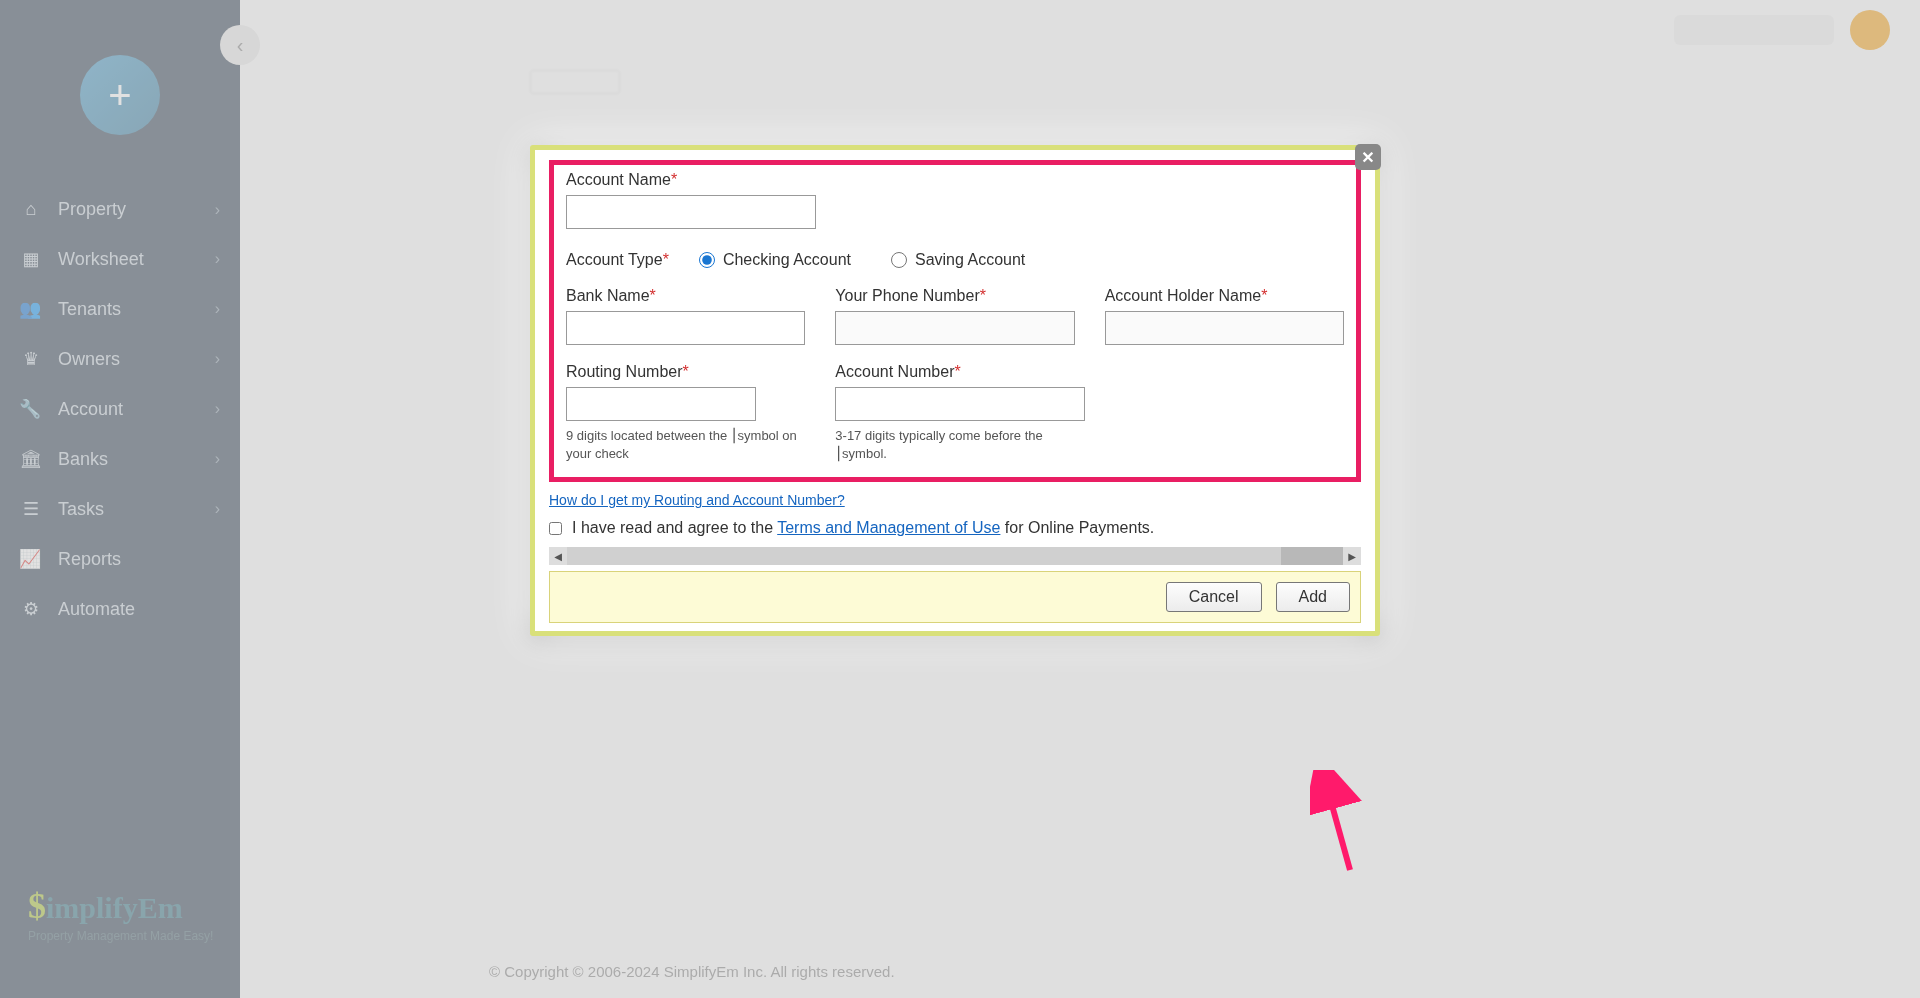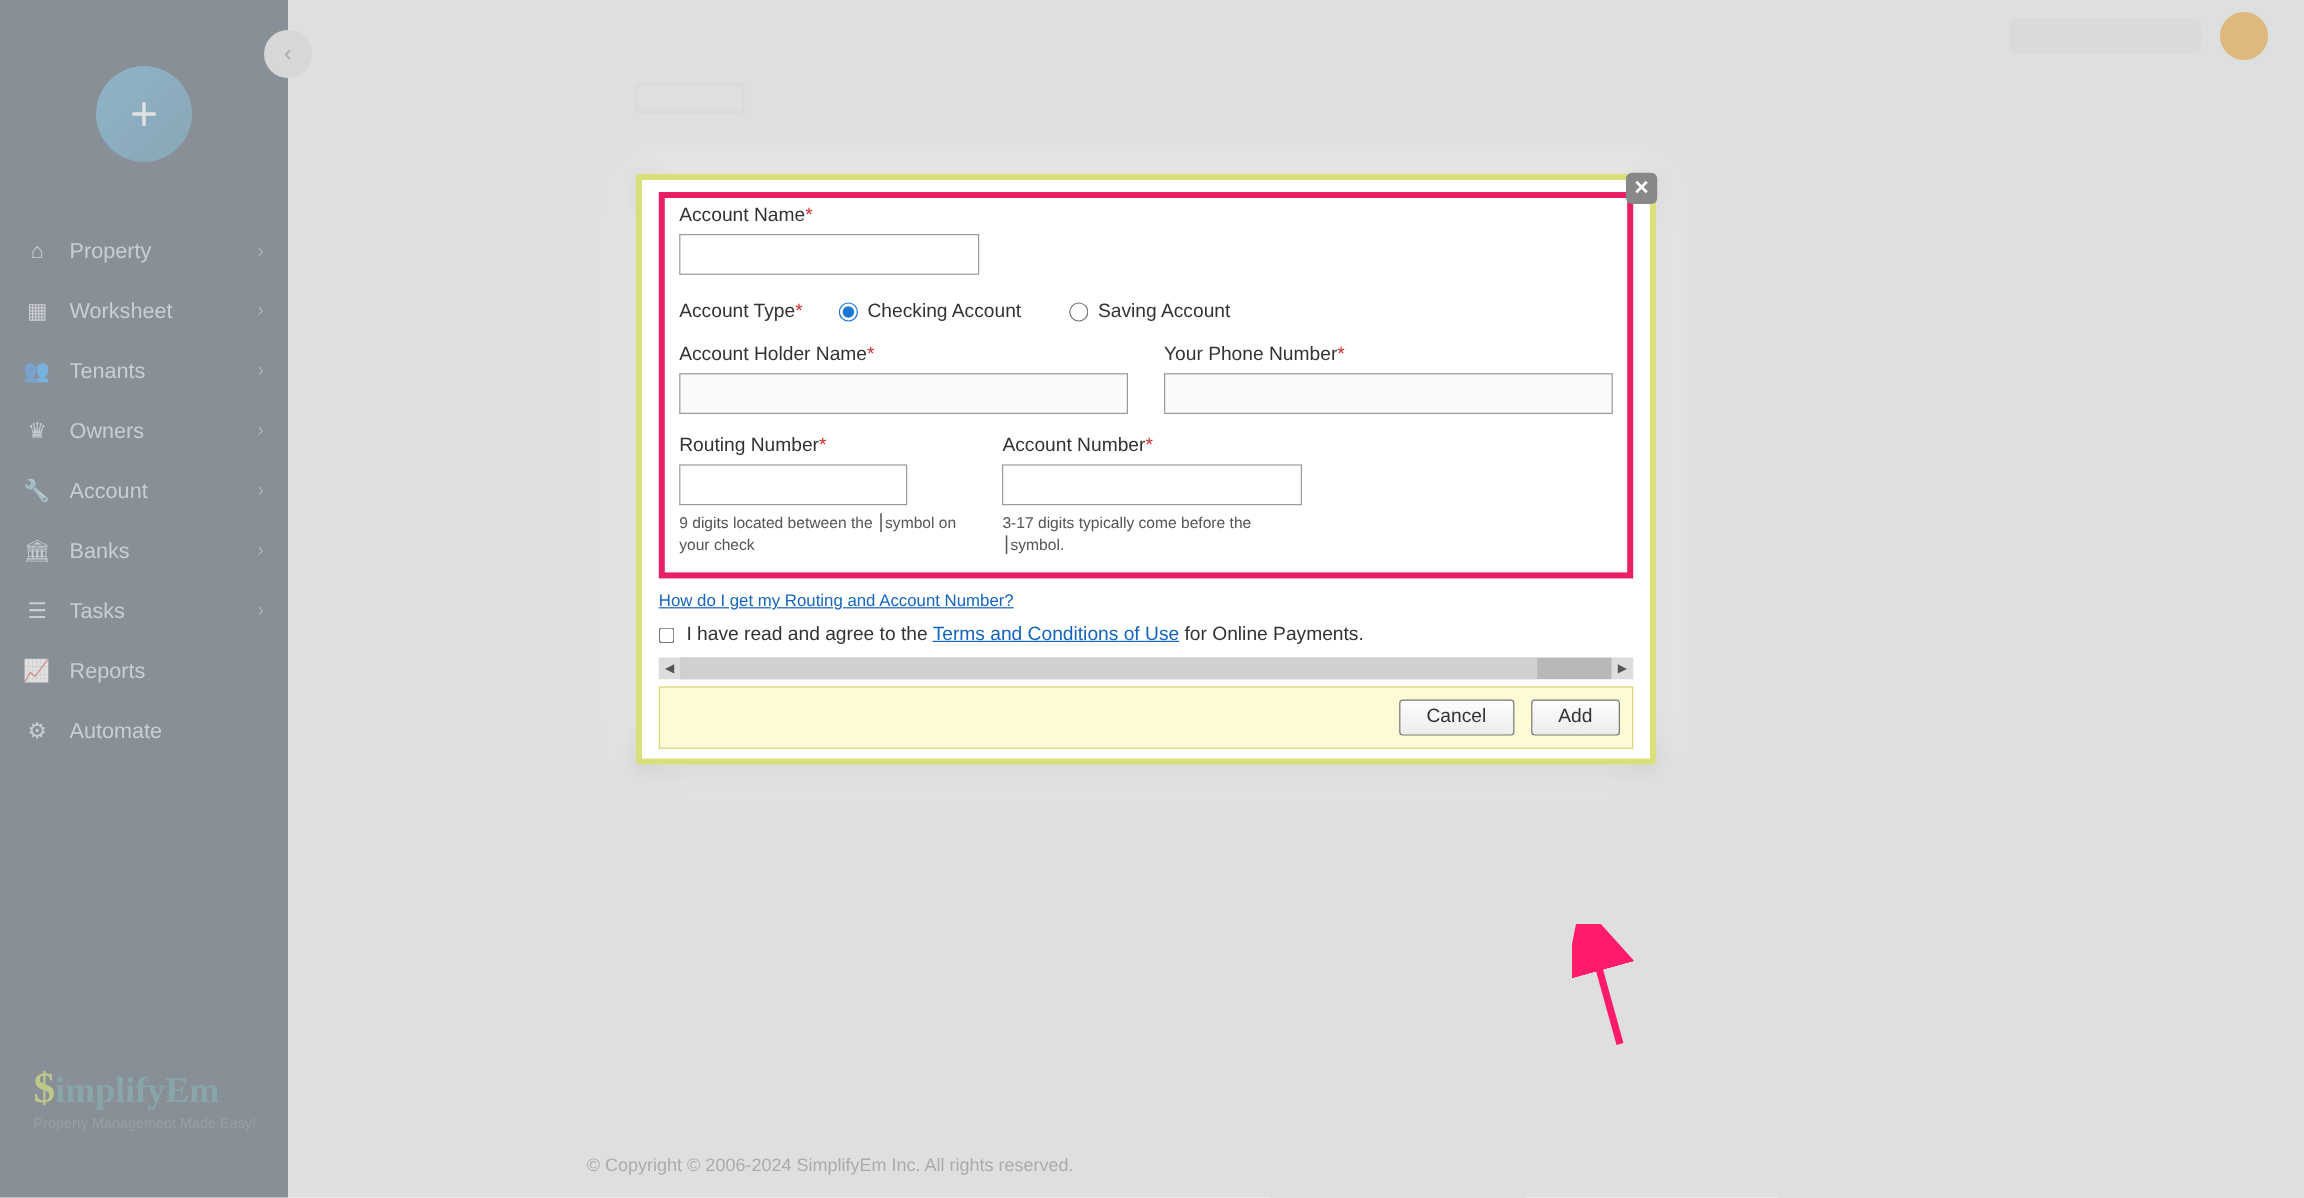--- a/index.html
+++ b/index.html
@@ -162,25 +162,29 @@
                 </label>
             <label class="radio-opt">
                   <input type="radio" name="atype" style="">
                   <span>Saving Account</span>
                 </label>
           </div>
         </div>
 
         <div class="row">
           <div class="col">
+            <div class="fld-label"><span>Bank Name</span><span class="req">*</span></div>
+            <input class="tinput" style="width: 100%;" type="text">
+          </div>
+          <div class="col">
+            <div class="fld-label"><span>Your Phone Number</span><span class="req">*</span></div>
+            <input class="tinput blurred" style="width: 100%;" type="text">
+          </div>
+          <div class="col">
             <div class="fld-label"><span>Account Holder Name</span><span class="req">*</span></div>
-            <input class="tinput blurred" style="width: 100%;" type="text">
-          </div>
-          <div class="col">
-            <div class="fld-label"><span>Your Phone Number</span><span class="req">*</span></div>
             <input class="tinput blurred" style="width: 100%;" type="text">
           </div>
         </div>
 
         <div class="row">
           <div class="col">
             <div class="fld-label"><span>Routing Number</span><span class="req">*</span></div>
             <input class="tinput" style="width: 190px;" type="text">
             <div class="help-text">9 digits located between the ⎮symbol on your check</div>
           </div>
@@ -190,21 +194,21 @@
             <div class="help-text">3-17 digits typically come before the ⎮symbol.</div>
           </div>
           <div class="col"></div>
         </div>
       </div>
 
       <a class="link">How do I get my Routing and Account Number?</a>
       <div class="terms-row">
         <input type="checkbox" style="">
         <span>
-          <span>I have read and agree to the </span><a>Terms and Conditions of Use</a><span> for Online Payments.</span>
+          <span>I have read and agree to the </span><a>Terms and Management of Use</a><span> for Online Payments.</span>
         </span>
       </div>
 
       <div class="hscroll">
         <div class="arrow">◀</div>
         <div class="track">
               <div class="thumb"></div>
             </div>
         <div class="arrow">▶</div>
       </div>

